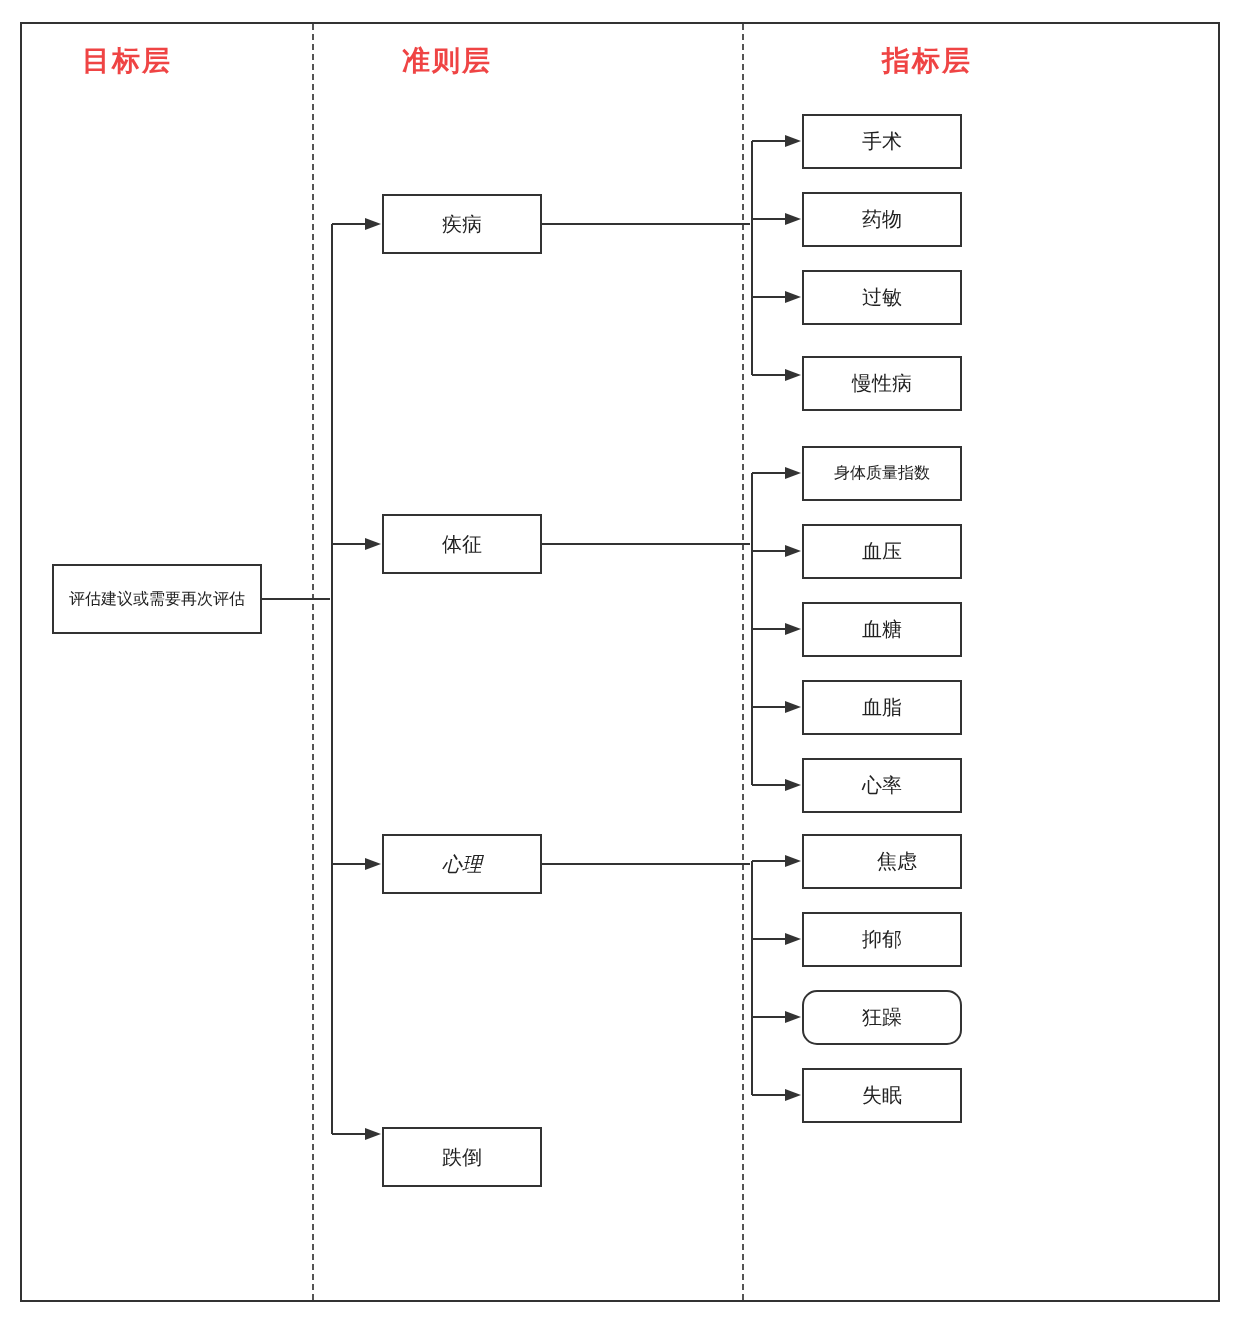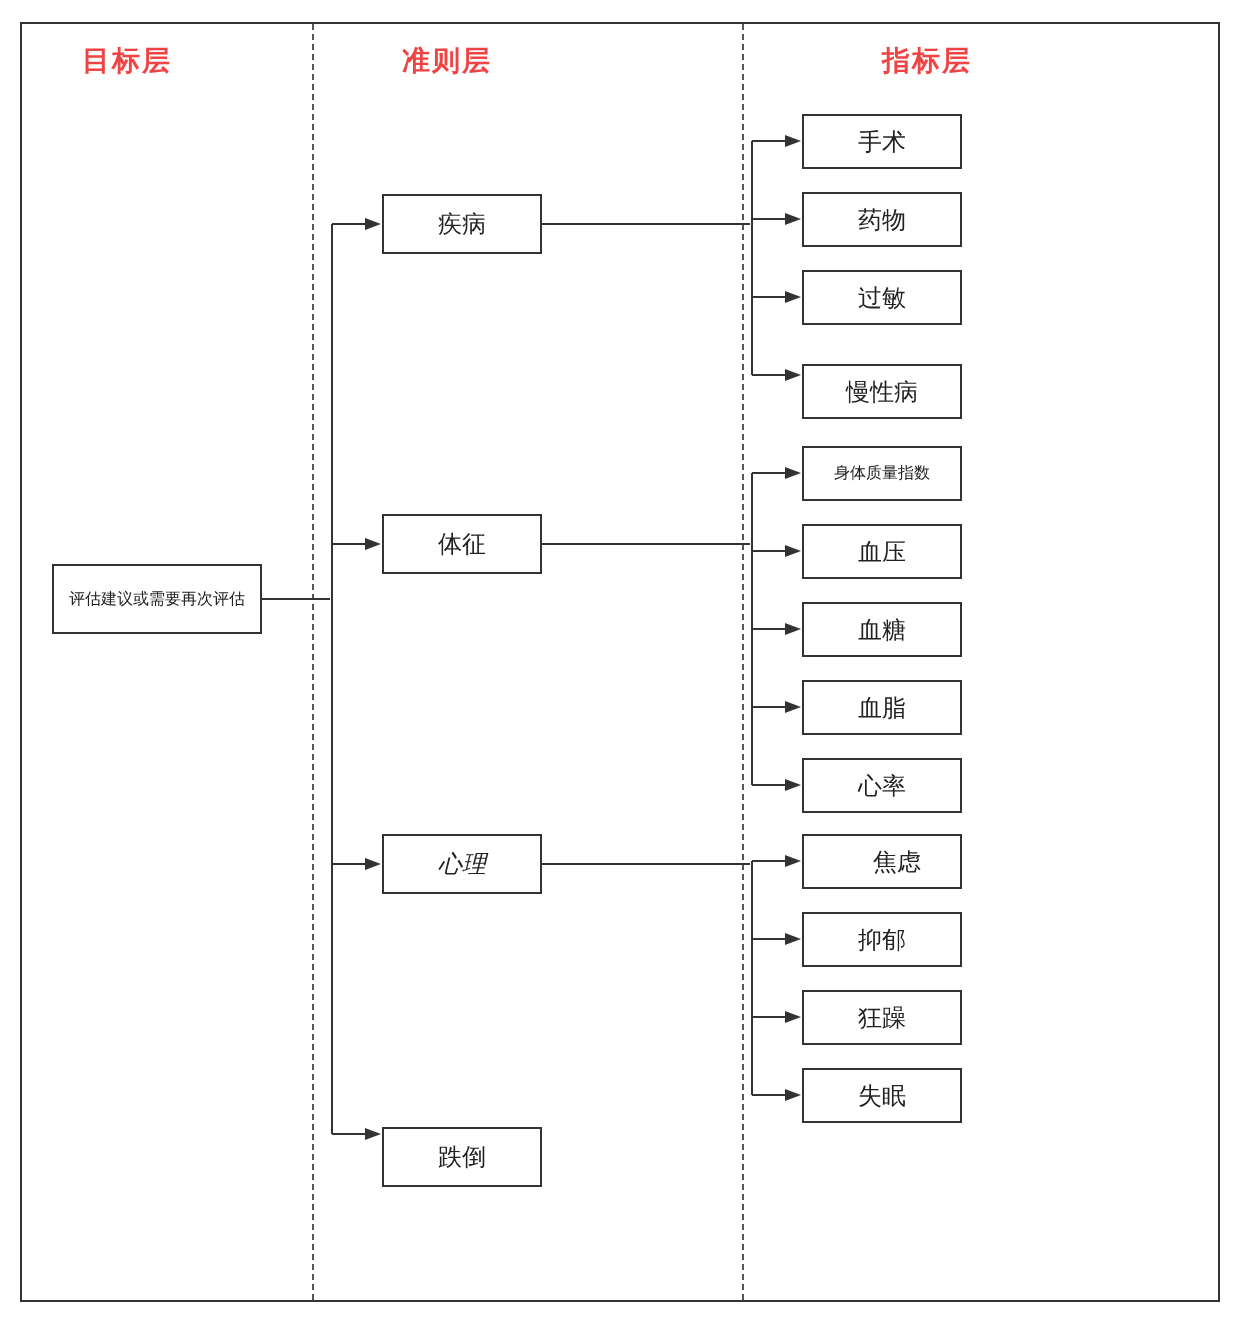--- a/index.html
+++ b/index.html
@@ -39,21 +39,21 @@
     }
 
     
     .node-box {
       position: absolute;
       border: 2px solid #333;
       background: #fff;
       display: flex;
       align-items: center;
       justify-content: center;
-      font-size: 24px;
+      font-size: 20px;
       color: #222;
     }
 
     
     .lines-svg {
       position: absolute;
       top: 0;
       left: 0;
       width: 100%;
       height: 100%;
@@ -75,29 +75,29 @@
   <div class="node-box" style="left:30px; top:540px; width:210px; height:70px; font-size:16px;">评估建议或需要再次评估</div>
 
   <div class="node-box" style="left:360px; top:170px; width:160px; height:60px;">疾病</div>
   <div class="node-box" style="left:360px; top:490px; width:160px; height:60px;">体征</div>
   <div class="node-box" style="left:360px; top:810px; width:160px; height:60px;font-style:italic;">心理</div>
   <div class="node-box" style="left:360px; top:1080px; width:160px; height:60px;margin-top:23px;">跌倒</div>
 
   <div class="node-box" style="left:780px; top:90px; width:160px; height:55px;">手术</div>
   <div class="node-box" style="left:780px; top:168px; width:160px; height:55px;">药物</div>
   <div class="node-box" style="left:780px; top:246px; width:160px; height:55px;">过敏</div>
-  <div class="node-box" style="left:780px; top:340px; width:160px; height:55px;">慢性病</div>
+  <div class="node-box" style="left:780px; top:332px; width:160px; height:55px;">慢性病</div>
   <div class="node-box" style="left:780px; top:422px; width:160px; height:55px; font-size:16px;">身体质量指数</div>
   <div class="node-box" style="left:780px; top:500px; width:160px; height:55px;">血压</div>
   <div class="node-box" style="left:780px; top:578px; width:160px; height:55px;">血糖</div>
   <div class="node-box" style="left:780px; top:656px; width:160px; height:55px;">血脂</div>
   <div class="node-box" style="left:780px; top:734px; width:160px; height:55px;">心率</div>
   <div class="node-box" style="left:780px; top:810px; width:160px; height:55px;padding-left:30px;">焦虑</div>
   <div class="node-box" style="left:780px; top:888px; width:160px; height:55px;">抑郁</div>
-  <div class="node-box" style="left:780px; top:966px; width:160px; height:55px;">狂躁</div>
+  <div class="node-box" style="left:780px; top:966px; width:160px; height:55px;border-radius:15px;">狂躁</div>
   <div class="node-box" style="left:780px; top:1044px; width:160px; height:55px;">失眠</div>
 
   <svg class="lines-svg">
     <defs>
       <marker id="arrow" markerWidth="8" markerHeight="8" refX="6" refY="3" orient="auto">
         <path d="M0,0 L0,6 L8,3 z" fill="#333"></path>
       </marker>
     </defs>
 
     <line x1="240" y1="575" x2="308" y2="575" stroke="#333" stroke-width="2"></line>

